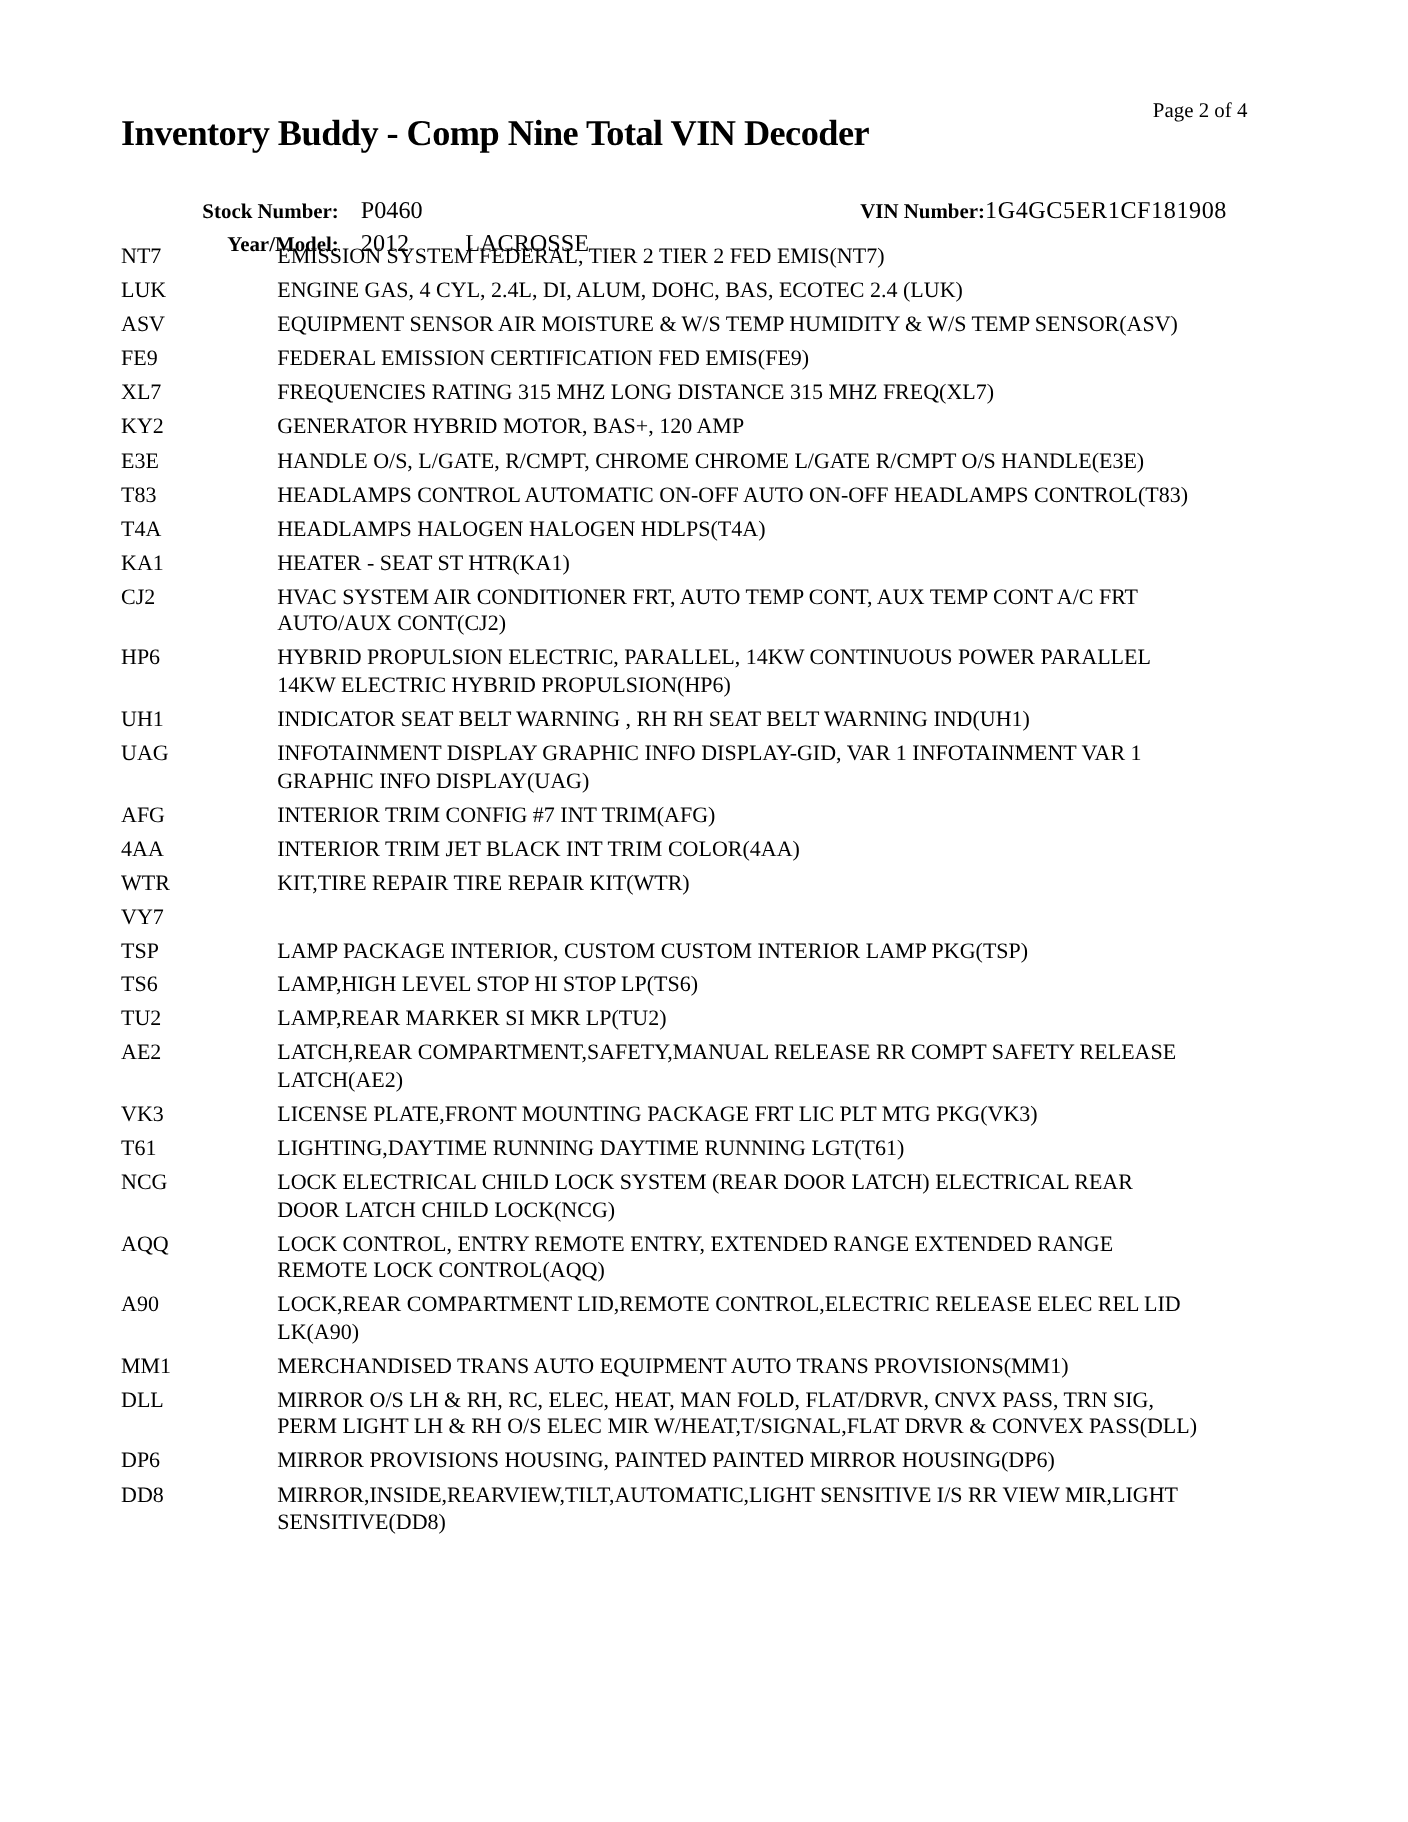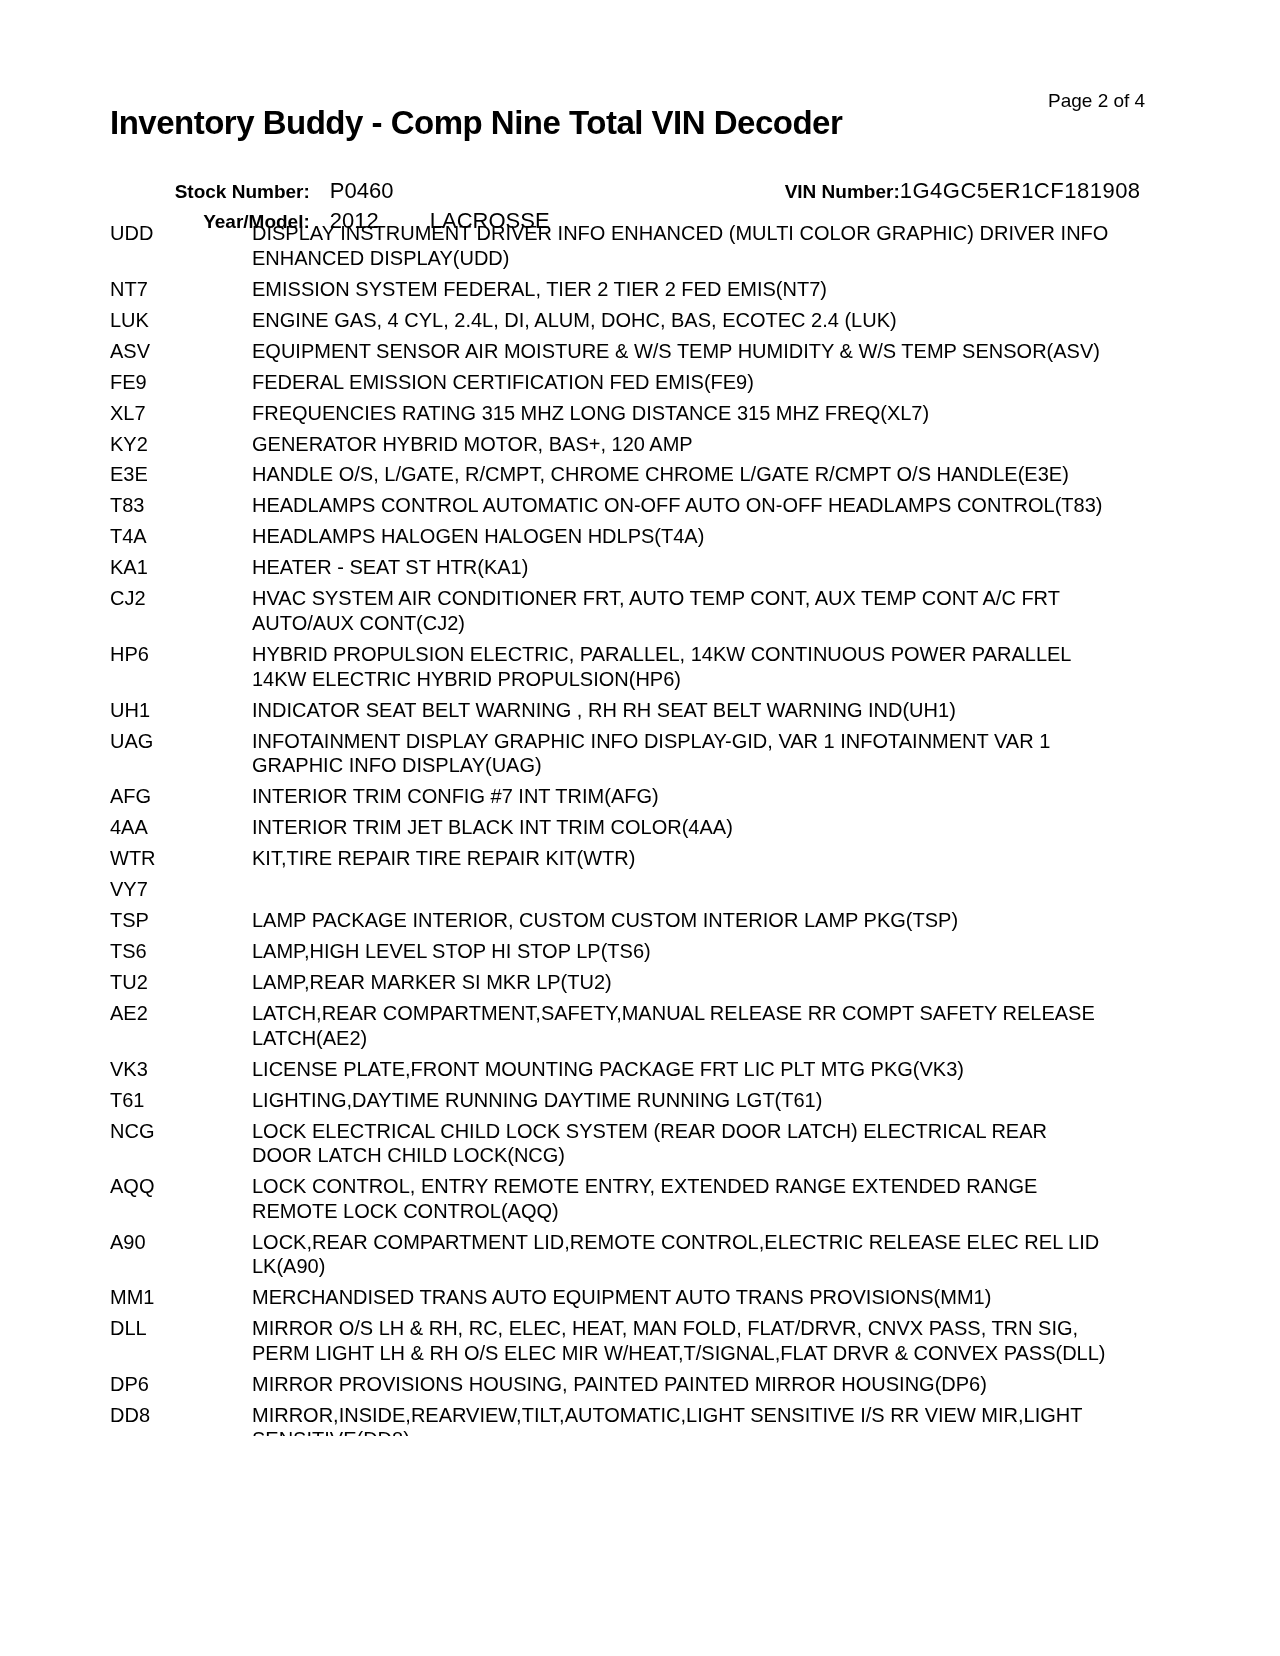--- a/index.html
+++ b/index.html
@@ -6,21 +6,21 @@
     margin: 0;
     padding: 0;
     background: #ffffff;
   }
   .page {
     position: relative;
     width: 1280px;
     height: 1436px;
     background: #ffffff;
     color: #000000;
-    font-family: Liberation Sans, sans-serif;
+    font-family: Liberation Serif, serif;
     overflow: hidden;
   }
   .doc-title {
     position: absolute;
     left: 110px;
     top: 106px;
     font-size: 33px;
     font-weight: bold;
     line-height: 1;
     letter-spacing: -0.5px;
@@ -108,25 +108,20 @@
     <span class="vin-group">
       <span class="hdr-label">VIN Number:</span><span class="hdr-value">1G4GC5ER1CF181908</span>
     </span>
   </div>
 
   <div class="hdr-row row2">
     <span class="hdr-label">Year/Model:</span><span class="hdr-value val-year">2012</span><span class="hdr-value val-model">LACROSSE</span>
   </div>
 
   <div class="options-list">
-    <div class="option-row">
-      <span class="option-code">UDD</span>
-      <span class="option-desc">DISPLAY INSTRUMENT DRIVER INFO ENHANCED (MULTI COLOR GRAPHIC) DRIVER INFO
-ENHANCED DISPLAY(UDD)</span>
-    </div>
 
     <div class="option-row">
       <span class="option-code">NT7</span>
       <span class="option-desc">EMISSION SYSTEM FEDERAL, TIER 2 TIER 2 FED EMIS(NT7)</span>
     </div>
 
     <div class="option-row">
       <span class="option-code">LUK</span>
       <span class="option-desc">ENGINE GAS, 4 CYL, 2.4L, DI, ALUM, DOHC, BAS, ECOTEC 2.4 (LUK)</span>
     </div>

